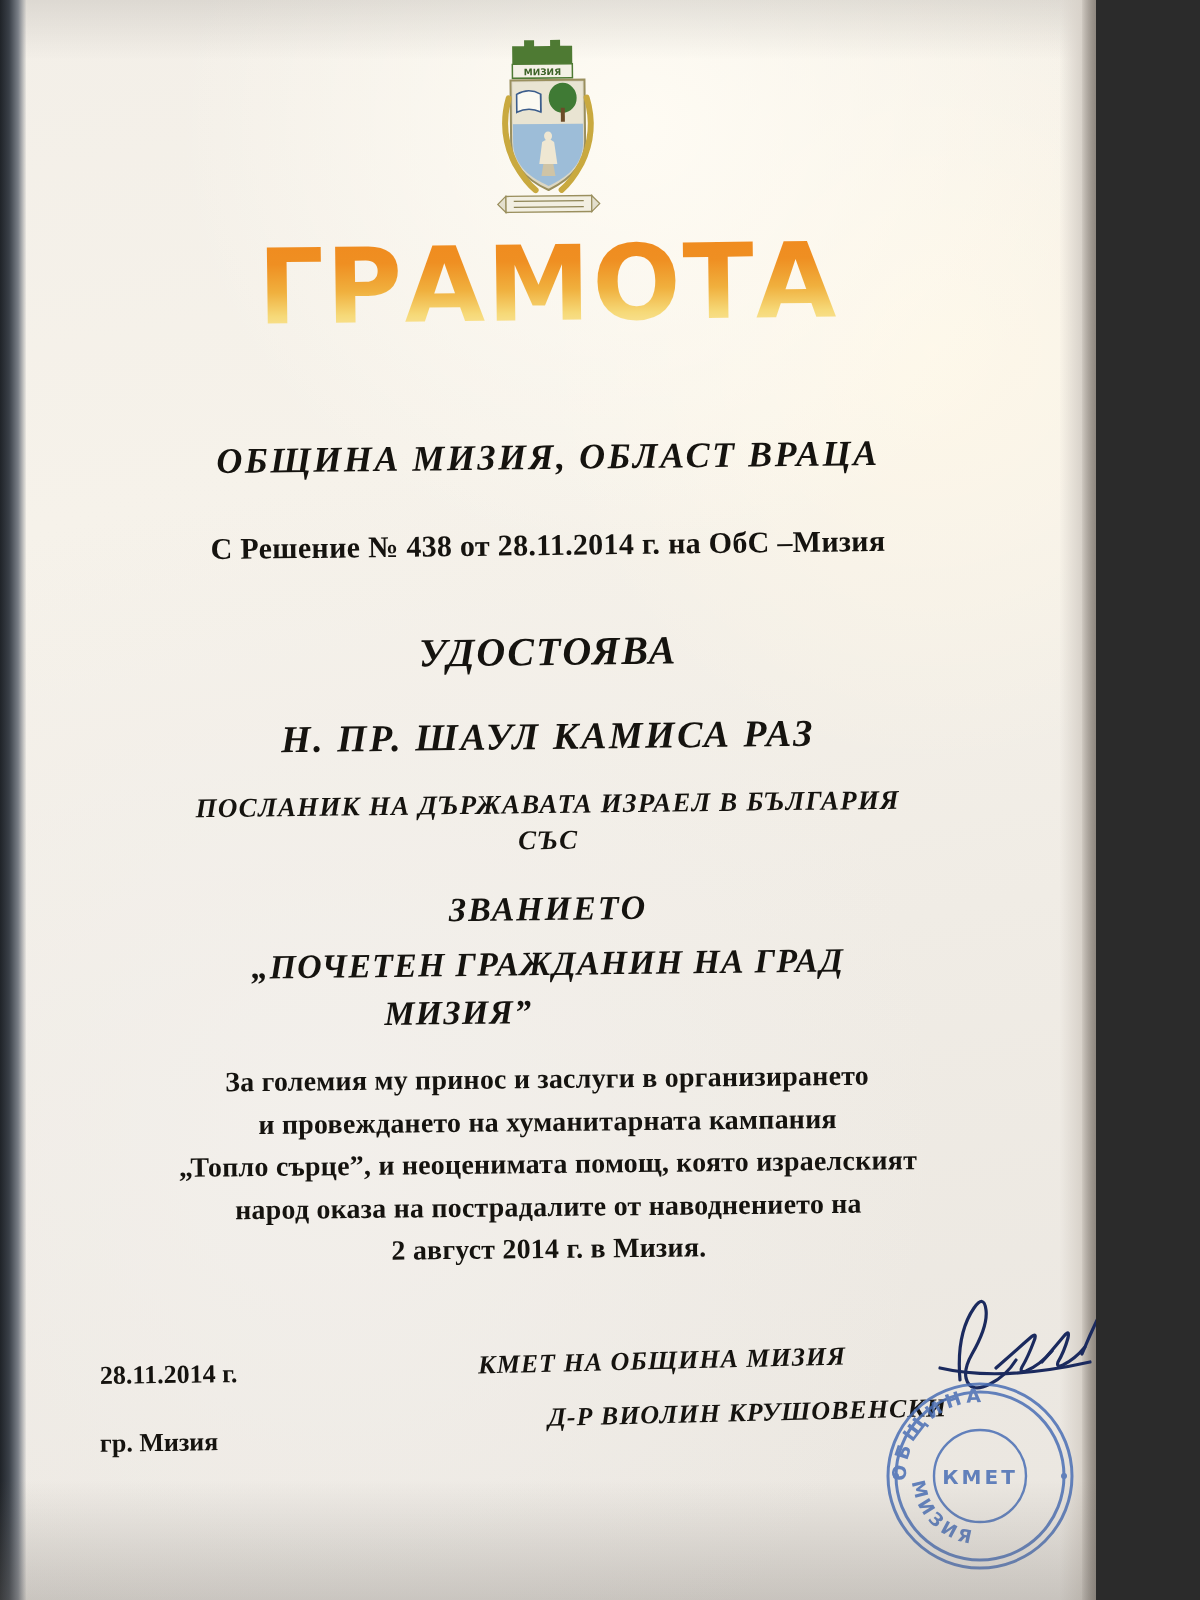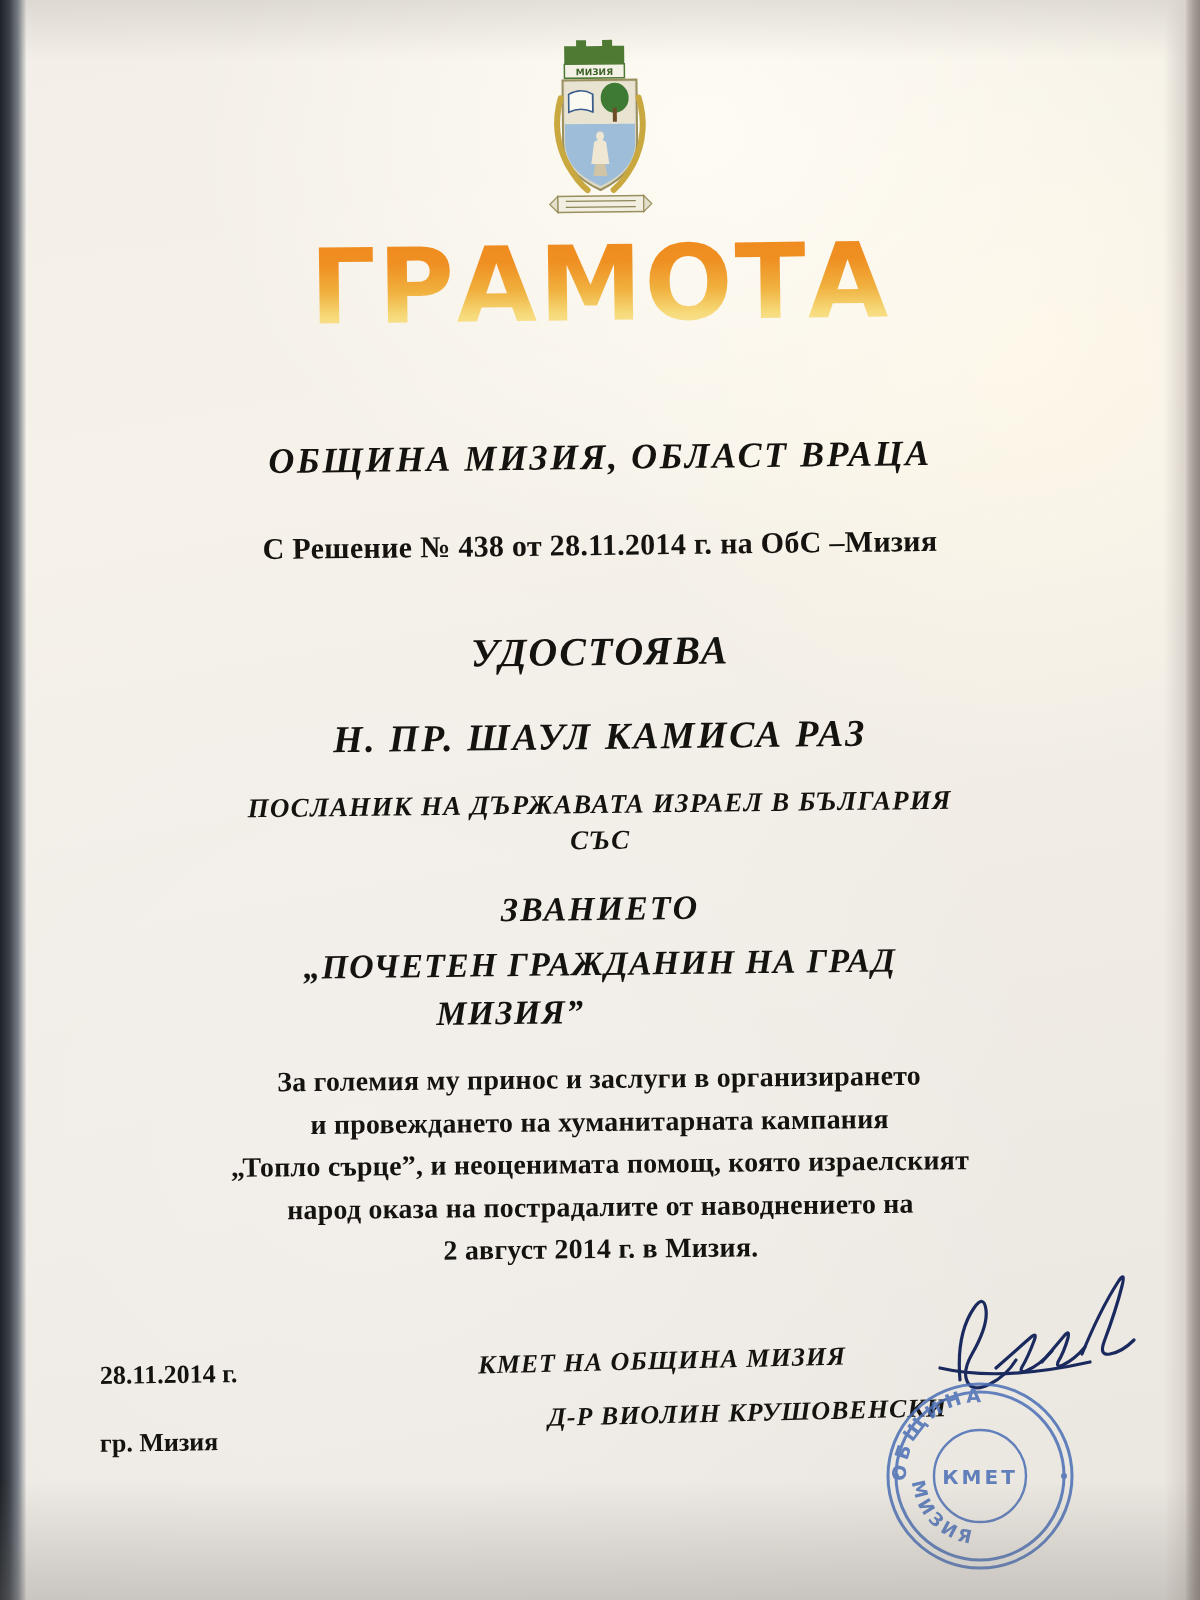--- a/index.html
+++ b/index.html
@@ -2,21 +2,21 @@
 <html lang="bg"><head>
 <meta charset="utf-8">
 <style>
   html, body {
     margin: 0;
     padding: 0;
     background: #2b2b2b;
   }
   .page {
     position: relative;
-    width: 1200px;
+    width: 1096px;
     height: 1600px;
     overflow: hidden;
     background: #efe9e2;
     font-family: "Liberation Serif", serif;
   }
   
   .paper {
     position: absolute;
     inset: 0;
     background:

